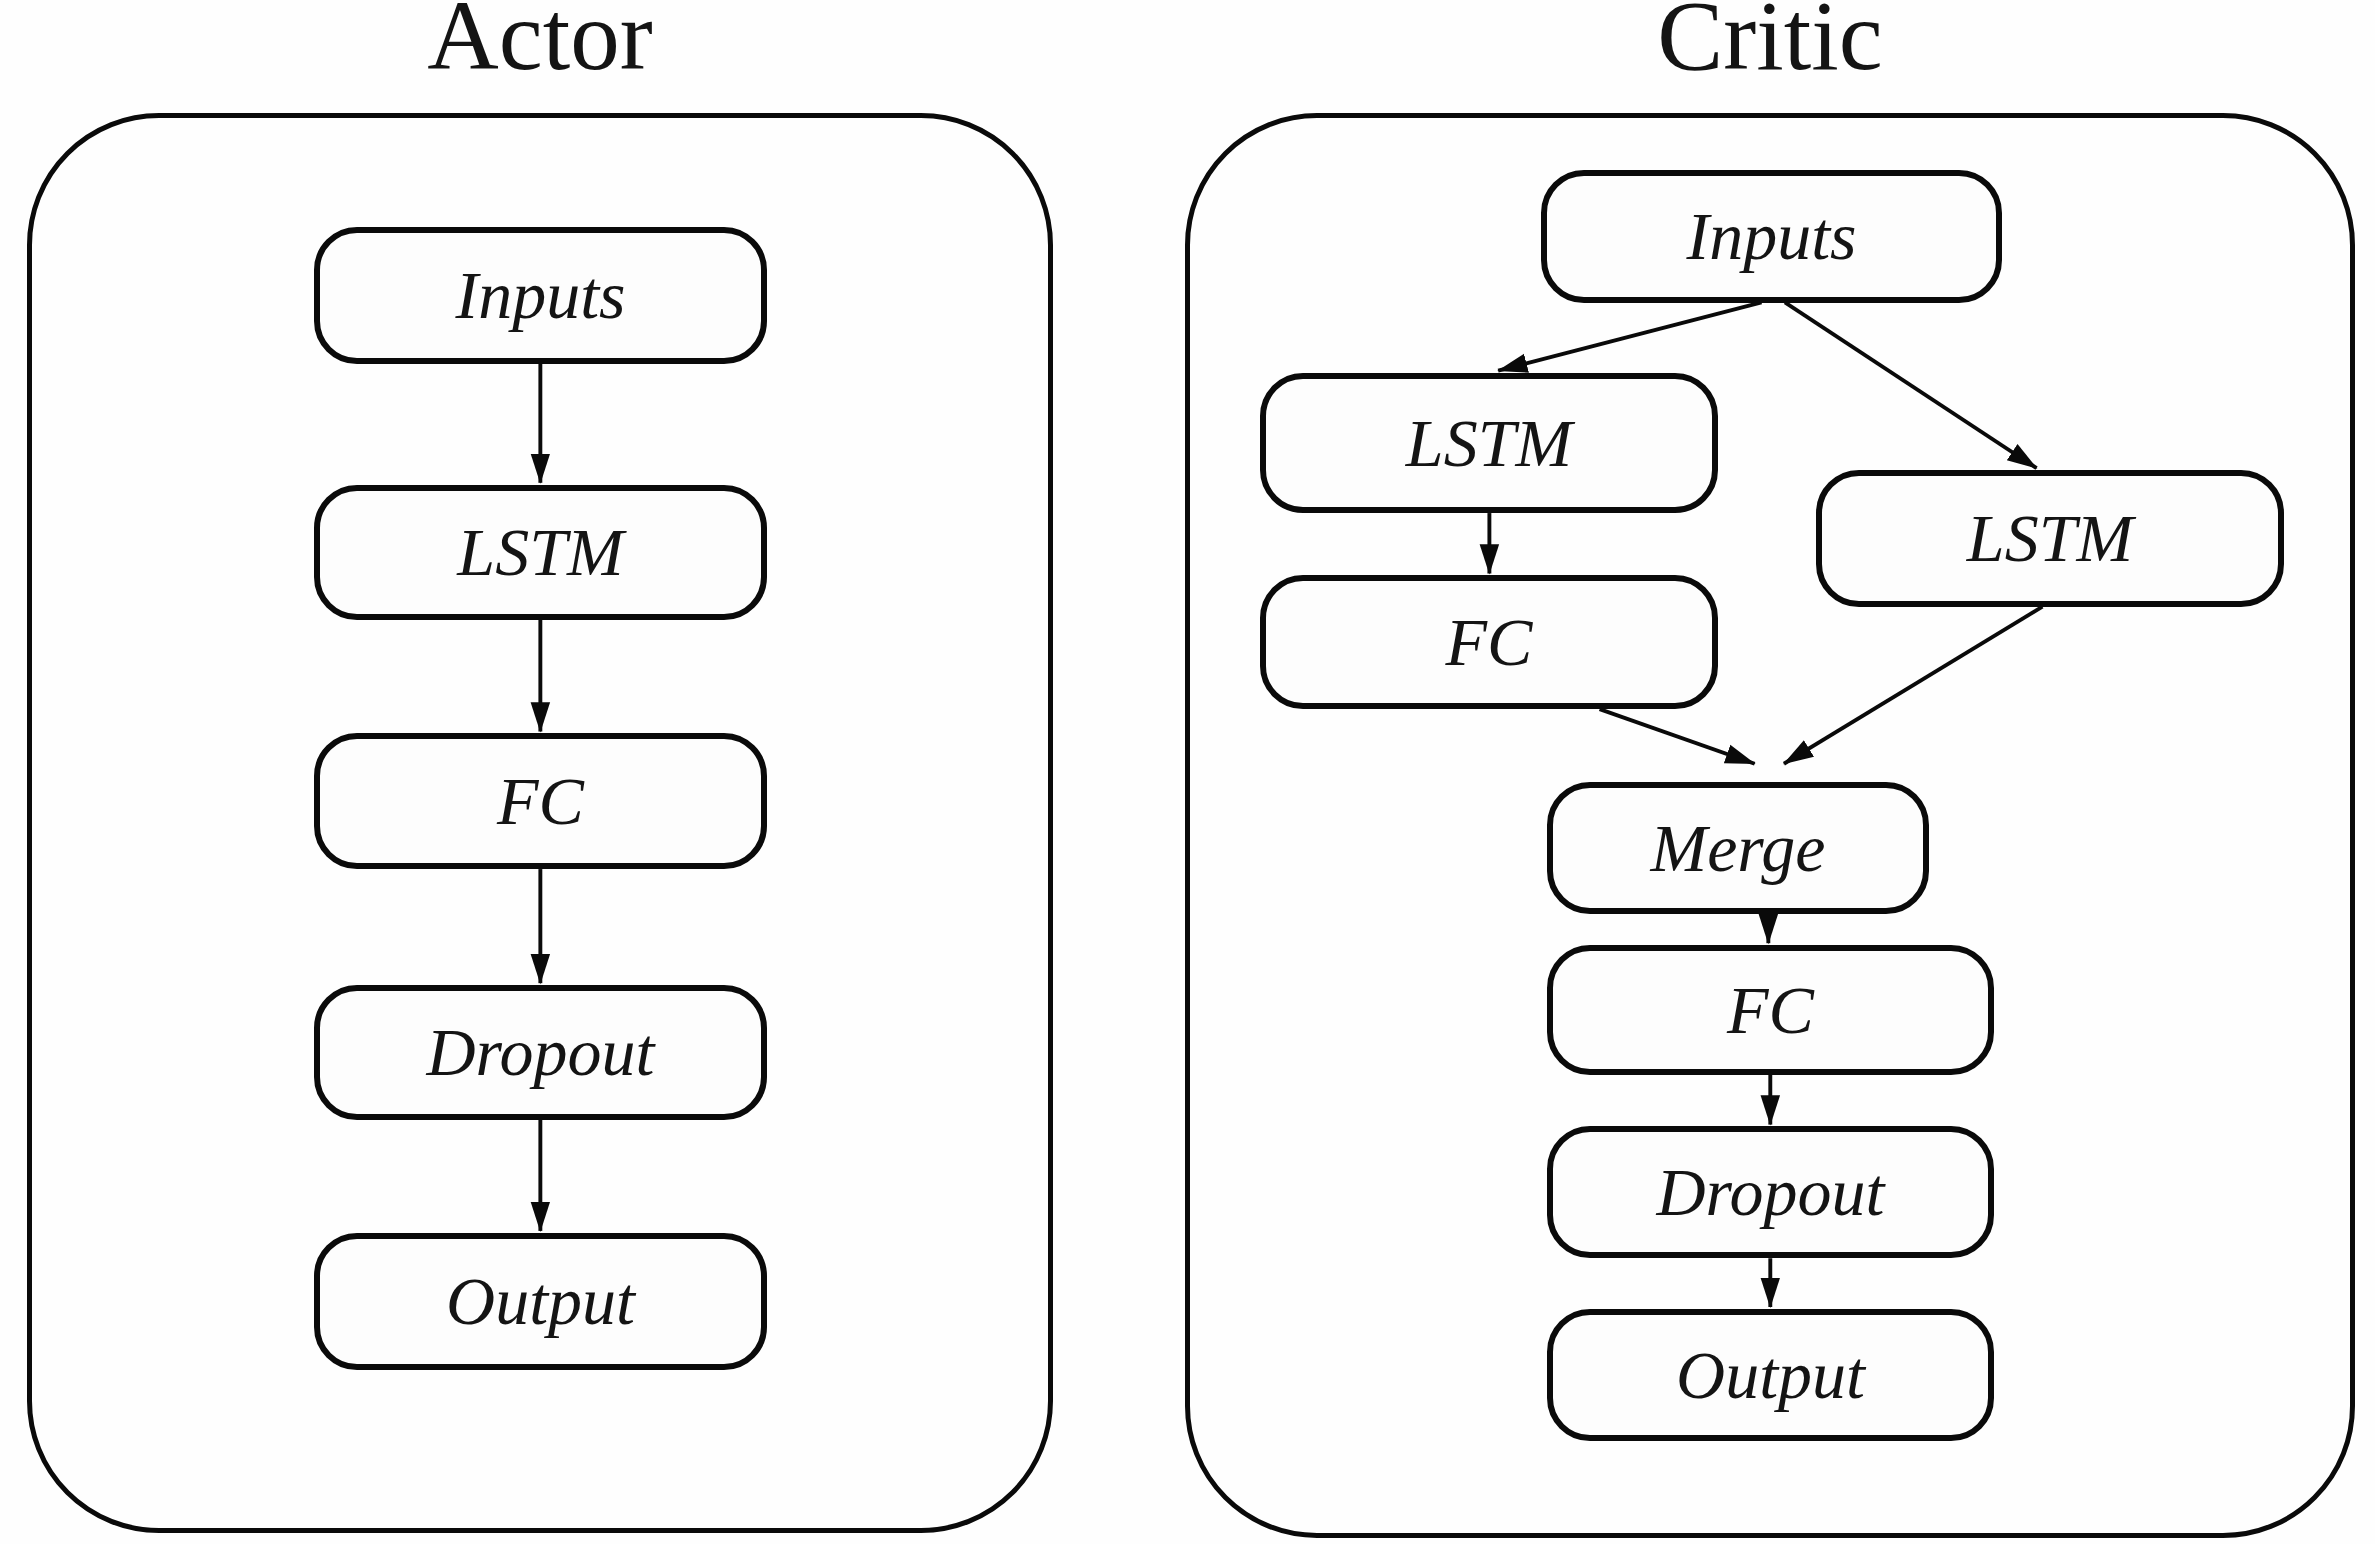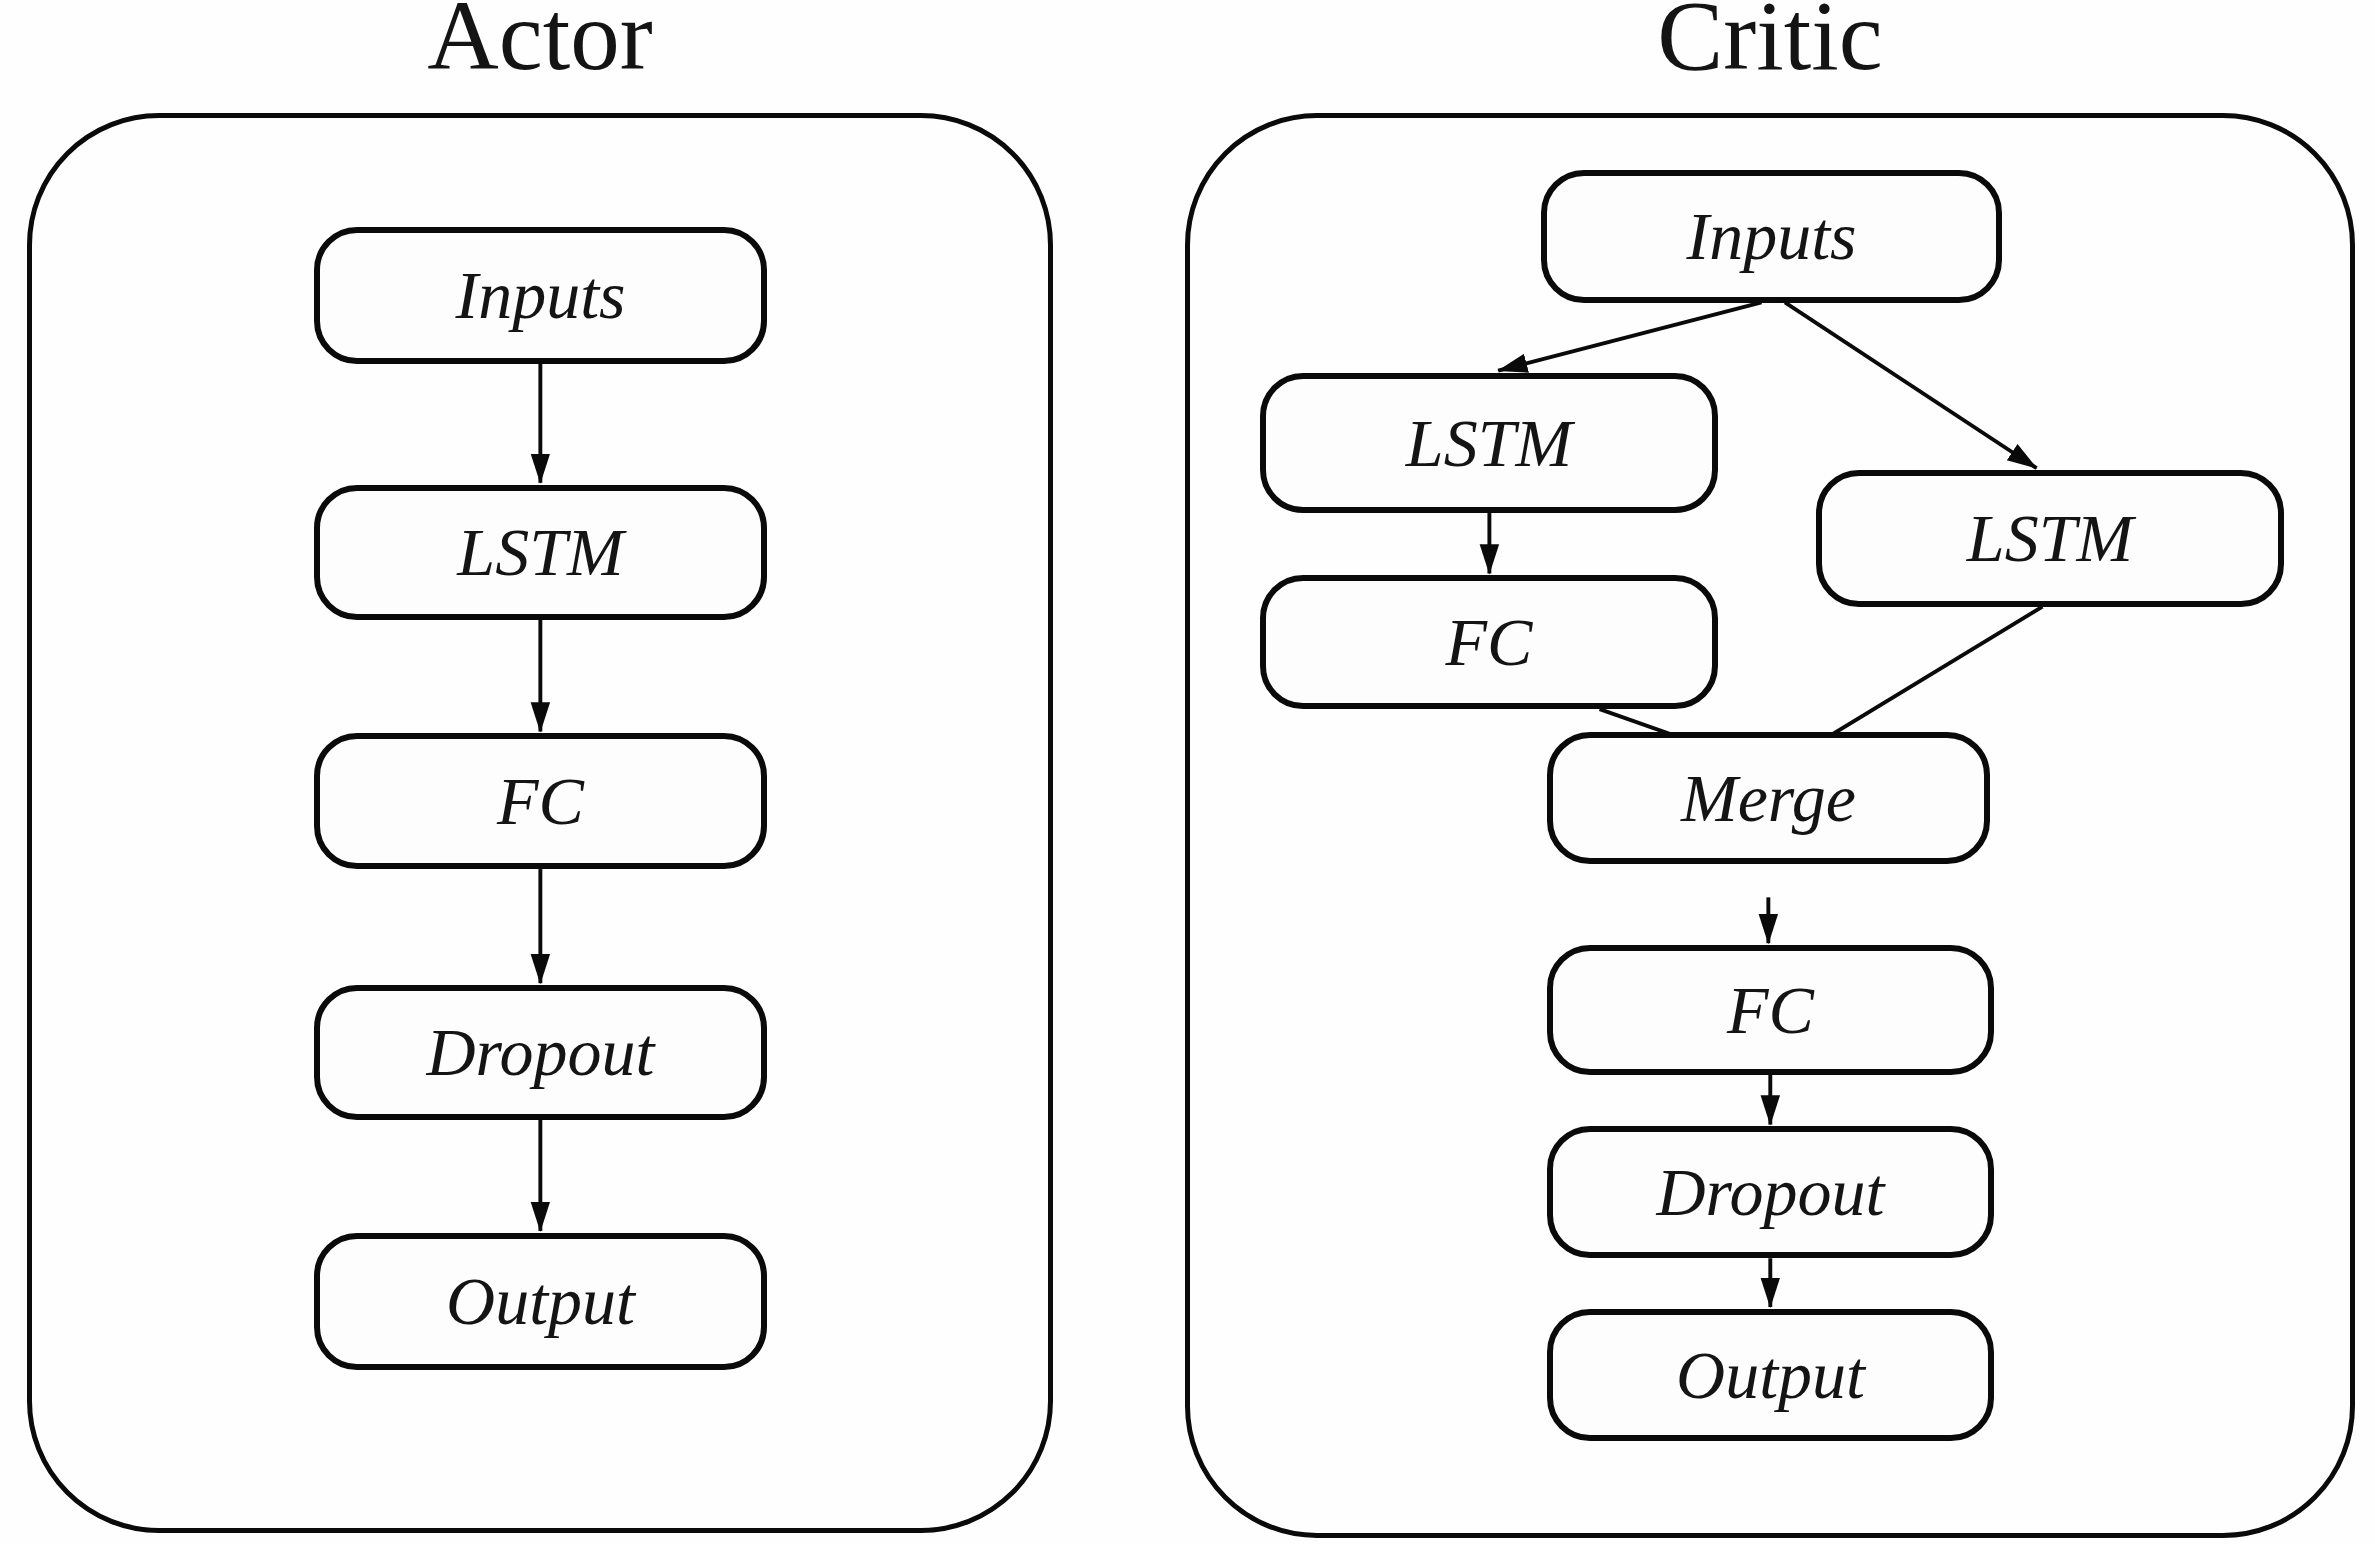--- a/index.html
+++ b/index.html
@@ -71,21 +71,21 @@
   #actor-inputs   {left:314px; top:227px;  width:453px; height:137px;}
   #actor-lstm     {left:314px; top:485px;  width:453px; height:135px;}
   #actor-fc       {left:314px; top:733px;  width:453px; height:136px;}
   #actor-dropout  {left:314px; top:985px; width:453px; height:135px;}
   #actor-output   {left:314px; top:1233px; width:453px; height:137px;}
 
   #critic-inputs     {left:1541px; top:170px;  width:461px; height:133px;}
   #critic-lstm-left  {left:1260px; top:373px;  width:458px; height:140px;}
   #critic-fc-left    {left:1260px; top:575px;  width:458px; height:134px;}
   #critic-lstm-right {left:1816px; top:470px;  width:468px; height:137px;}
-  #critic-merge      {left:1547px; top:732px;  width:443px; height:132px;}
+  #critic-merge      {left:1547px; top:782px;  width:382px; height:132px;}
   #critic-fc         {left:1547px; top:945px;  width:447px; height:130px;}
   #critic-dropout    {left:1547px; top:1126px; width:447px; height:132px;}
   #critic-output     {left:1547px; top:1309px; width:447px; height:132px;}
 </style>
 </head>
 <body>
 
 <div class="stage">
 
   <div class="panel-title" id="actor-title">Actor</div>

